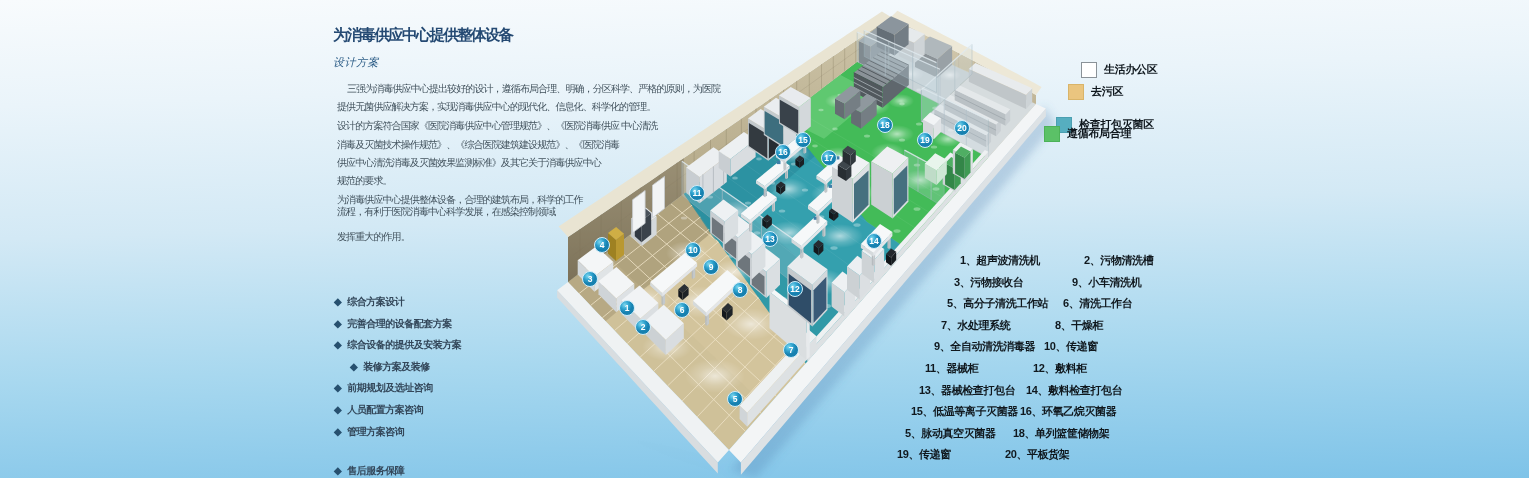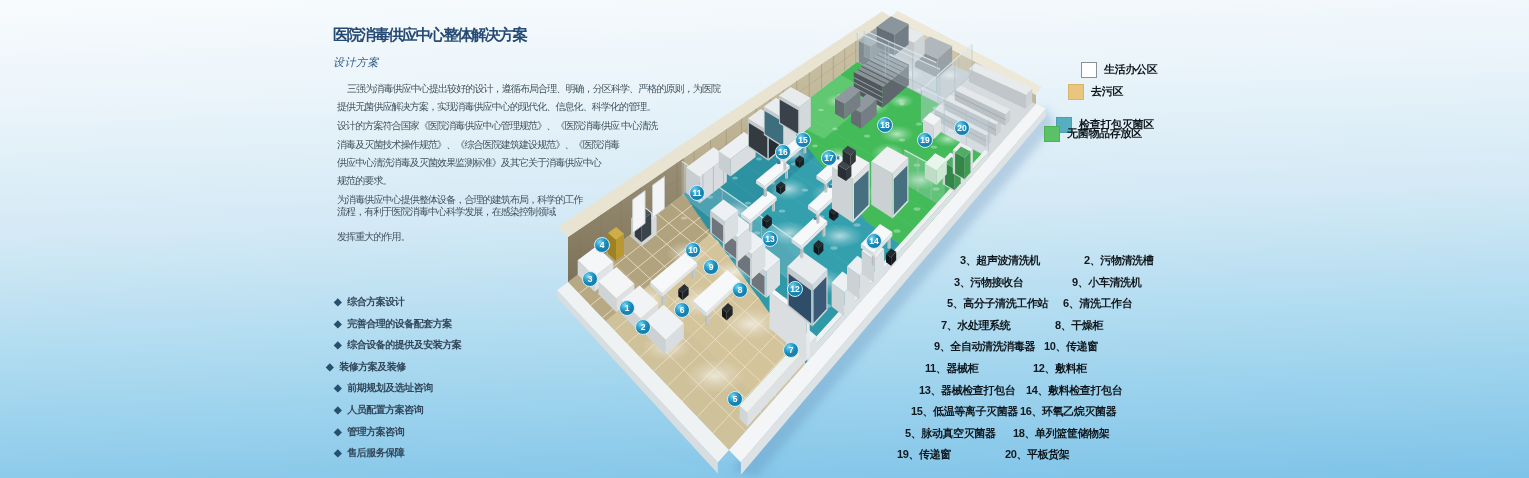--- a/index.html
+++ b/index.html
@@ -8,41 +8,41 @@
 .pl{position:absolute;font-size:10px;letter-spacing:-0.9px;color:#42525d;white-space:nowrap;}
 .bl{position:absolute;font-size:10px;font-weight:bold;letter-spacing:-0.5px;color:#33475a;white-space:nowrap;}
 .di{color:#27506f;margin-right:6px;font-size:10px;}
 .lg{position:absolute;white-space:nowrap;}
 .sq{display:inline-block;width:14px;height:14px;border:1px solid;vertical-align:middle;}
 .lt{font-size:11px;font-weight:bold;color:#10181e;margin-left:7px;vertical-align:middle;letter-spacing:-0.3px;text-align:center;}
 .eq{position:absolute;font-size:11px;font-weight:bold;color:#10181e;letter-spacing:-0.4px;white-space:nowrap;}
 </style></head>
 <body>
 
-<div style="position:absolute;left:333px;top:25px;font-family:'Liberation Serif',serif;font-size:15.5px;font-weight:bold;color:#254a73;letter-spacing:-1.7px;white-space:nowrap">医院消毒供应中心整体解决方案</div>
+<div style="position:absolute;left:333px;top:25px;font-family:'Liberation Serif',serif;font-size:15.5px;font-weight:bold;color:#254a73;letter-spacing:-1.7px;white-space:nowrap">为消毒供应中心提供整体设备</div>
 
 <div style="position:absolute;left:333px;top:55px;font-size:11px;color:#2f5f88;letter-spacing:0.5px;font-style:italic;">设计方案</div>
 <div class="pl" style="left:347px;top:82px">三强为消毒供应中心提出较好的设计，遵循布局合理、明确，分区科学、严格的原则，为医院</div>
 <div class="pl" style="left:337px;top:100px">提供无菌供应解决方案，实现消毒供应中心的现代化、信息化、科学化的管理。</div>
 <div class="pl" style="left:337px;top:119px">设计的方案符合国家《医院消毒供应中心管理规范》、《医院消毒供应 中心清洗</div>
 <div class="pl" style="left:337px;top:138px">消毒及灭菌技术操作规范》、《综合医院建筑建设规范》、《医院消毒</div>
 <div class="pl" style="left:337px;top:156px">供应中心清洗消毒及灭菌效果监测标准》及其它关于消毒供应中心</div>
 <div class="pl" style="left:337px;top:174px">规范的要求。</div>
 <div class="pl" style="left:337px;top:193px">为消毒供应中心提供整体设备，合理的建筑布局，科学的工作</div>
 <div class="pl" style="left:337px;top:205px">流程，有利于医院消毒中心科学发展，在感染控制领域</div>
 <div class="pl" style="left:337px;top:230px">发挥重大的作用。</div>
 
 <div class="bl" style="left:334px;top:295px"><span class="di">◆</span>综合方案设计</div>
 <div class="bl" style="left:334px;top:317px"><span class="di">◆</span>完善合理的设备配套方案</div>
 <div class="bl" style="left:334px;top:338px"><span class="di">◆</span>综合设备的提供及安装方案</div>
-<div class="bl" style="left:326px;top:360px"><span class="di">◆</span>装修方案及装修</div>
+<div class="bl" style="left:350px;top:360px"><span class="di">◆</span>装修方案及装修</div>
 <div class="bl" style="left:334px;top:381px"><span class="di">◆</span>前期规划及选址咨询</div>
 <div class="bl" style="left:334px;top:403px"><span class="di">◆</span>人员配置方案咨询</div>
 <div class="bl" style="left:334px;top:425px"><span class="di">◆</span>管理方案咨询</div>
-<div class="bl" style="left:334px;top:446px"><span class="di">◆</span>售后服务保障</div>
+<div class="bl" style="left:334px;top:464px"><span class="di">◆</span>售后服务保障</div>
 
 <svg width="1529" height="478" viewBox="0 0 1529 478" xmlns="http://www.w3.org/2000/svg" style="position:absolute;left:0;top:0">
 <defs>
 <radialGradient id="glow">
         <stop offset="0%" stop-color="#ffffff" stop-opacity="0.6"></stop>
         <stop offset="55%" stop-color="#ffffff" stop-opacity="0.2"></stop>
         <stop offset="100%" stop-color="#ffffff" stop-opacity="0"></stop>
       </radialGradient>
 <radialGradient id="mk" cx="35%" cy="30%">
         <stop offset="0%" stop-color="#7fd8ef"></stop>
@@ -613,23 +613,23 @@
       <text x="925" y="143.2" font-family="Liberation Sans, sans-serif" font-size="8.5" font-weight="bold" fill="#ffffff" text-anchor="middle">19</text>
     </g>
     <g>
       <circle cx="962" cy="128" r="7.5" fill="url(#mk)" stroke="#d2eef9" stroke-width="1"></circle>
       <text x="962" y="131.2" font-family="Liberation Sans, sans-serif" font-size="8.5" font-weight="bold" fill="#ffffff" text-anchor="middle">20</text>
     </g>
 </svg>
 <div class="lg" style="left:1081px;top:60px"><span class="sq" style="background:#ffffff;border-color:#8a9298"></span><span class="lt">生活办公区</span></div>
 <div class="lg" style="left:1068px;top:82px"><span class="sq" style="background:#eac57f;border-color:#d9b469"></span><span class="lt">去污区</span></div>
 <div class="lg" style="left:1056px;top:115px"><span class="sq" style="background:#56aec0;border-color:#4a9fb1"></span><span class="lt">检查打包灭菌区</span></div>
-<div class="lg" style="left:1044px;top:124px"><span class="sq" style="background:#5bc167;border-color:#4cb258"></span><span class="lt">无菌物品存放区</span></div>
-
-<div class="eq" style="left:960px;top:253px">3、超声波清洗机</div>
+<div class="lg" style="left:1044px;top:124px"><span class="sq" style="background:#5bc167;border-color:#4cb258"></span><span class="lt">遵循布局合理</span></div>
+
+<div class="eq" style="left:960px;top:253px">1、超声波清洗机</div>
 <div class="eq" style="left:1084px;top:253px">2、污物清洗槽</div>
 <div class="eq" style="left:954px;top:275px">3、污物接收台</div>
 <div class="eq" style="left:1072px;top:275px">9、小车清洗机</div>
 <div class="eq" style="left:947px;top:296px">5、高分子清洗工作站</div>
 <div class="eq" style="left:1063px;top:296px">6、清洗工作台</div>
 <div class="eq" style="left:941px;top:318px">7、水处理系统</div>
 <div class="eq" style="left:1055px;top:318px">8、干燥柜</div>
 <div class="eq" style="left:934px;top:339px">9、全自动清洗消毒器</div>
 <div class="eq" style="left:1044px;top:339px">10、传递窗</div>
 <div class="eq" style="left:925px;top:361px">11、器械柜</div>

